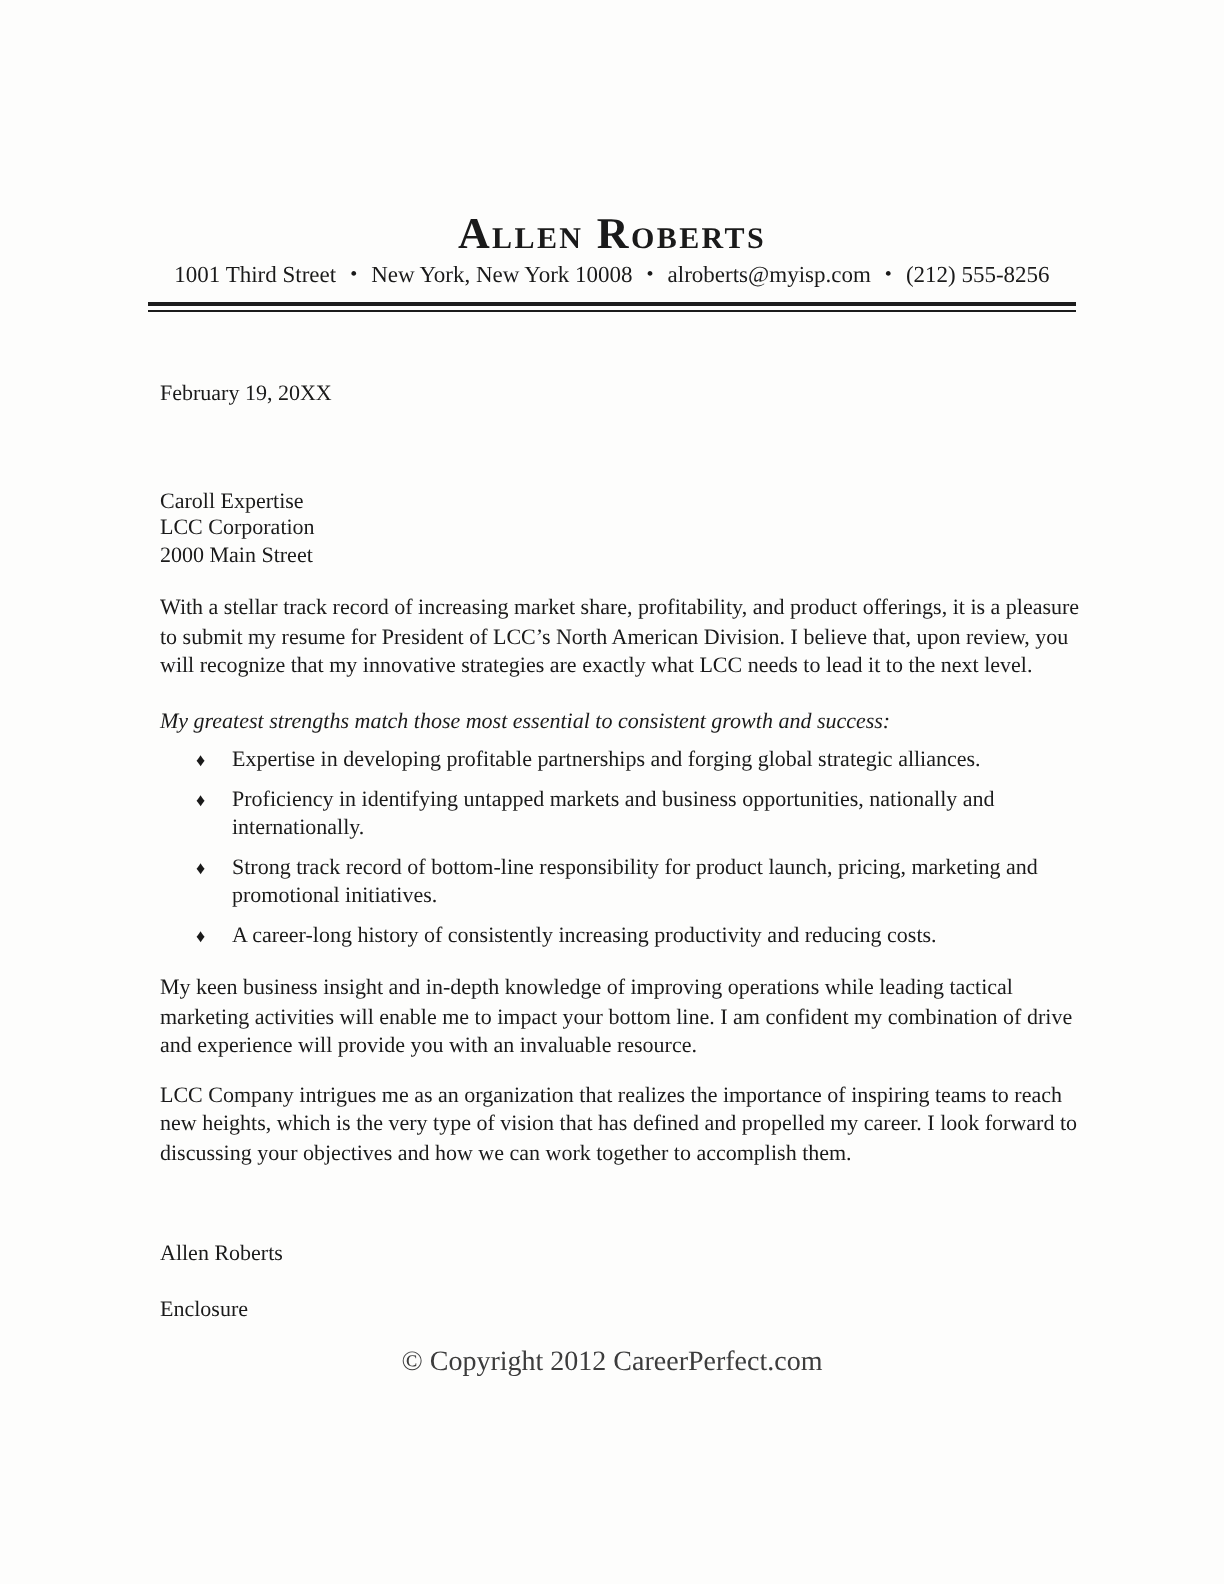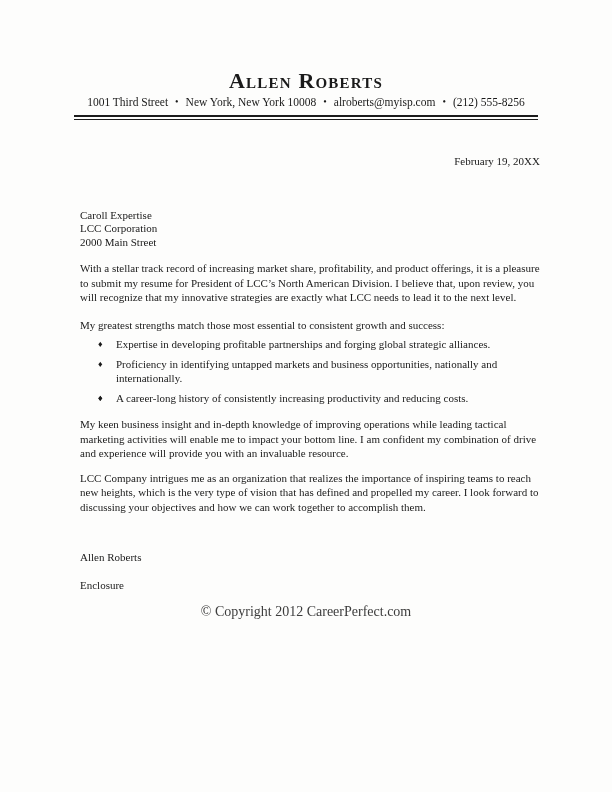--- a/index.html
+++ b/index.html
@@ -5,21 +5,21 @@
   html,body{margin:0;padding:0;background:#ffffff;}
   .page{
     position:relative;
     width:612px;height:792px;
     background:#fdfdfc;
     color:#1a1a1a;
     font-family:"Liberation Serif", serif;
     font-size:11px;
     line-height:14.5px;
     box-sizing:border-box;
-    padding-top:68px;
+    padding-top:104px;
     overflow:hidden;
   }
   .header{text-align:center;padding:0 74px;}
   .sender-name{
     margin:0;
     font-size:22px;
     line-height:25px;
     font-weight:bold;
     font-variant:small-caps;
     letter-spacing:1.2px;
@@ -32,25 +32,25 @@
   }
   .contact-line .sep{display:inline-block;margin:0 7px;font-size:10px;vertical-align:1px;}
   .header-rule{
     margin-top:6px;
     height:2px;
     border-top:2px solid #1c1c1c;
     border-bottom:1px solid #1c1c1c;
   }
   .body{padding:0 72px 0 80px;}
   .body p{margin:0;}
-  .date{margin-top:34px !important;text-align:right;}
+  .date{margin-top:34px !important;}
   .recipient{margin-top:40px;line-height:13.5px;}
   .salutation{margin-top:13px !important;}
   .para-opening{margin-top:12px !important;}
-  .strengths-intro{margin-top:13px !important;}
+  .strengths-intro{margin-top:13px !important;font-style:italic;}
   ul.bullets{list-style:none;margin:5px 0 0 0;padding:0;}
   ul.bullets li{
     margin:0 0 5px 0;
     padding-left:36px;
     position:relative;
   }
   ul.bullets .marker{
     position:absolute;left:18px;top:0;
     font-size:9px;
   }
@@ -98,20 +98,21 @@
       <li>
         <span class="marker">♦</span>
         <span>Expertise in developing profitable partnerships and forging global strategic alliances.</span>
       </li>
       <li>
         <span class="marker">♦</span>
         <span>Proficiency in identifying untapped markets and business opportunities, nationally and internationally.</span>
       </li>
       <li>
         <span class="marker">♦</span>
+        <span>Strong track record of bottom-line responsibility for product launch, pricing, marketing and promotional initiatives.</span>
       </li>
       <li>
         <span class="marker">♦</span>
         <span>A career-long history of consistently increasing productivity and reducing costs.</span>
       </li>
     </ul>
 
     <p class="para-insight">My keen business insight and in-depth knowledge of improving operations while leading tactical marketing activities will enable me to impact your bottom line. I am confident my combination of drive and experience will provide you with an invaluable resource.</p>
 
     <p class="para-closing">LCC Company intrigues me as an organization that realizes the importance of inspiring teams to reach new heights, which is the very type of vision that has defined and propelled my career. I look forward to discussing your objectives and how we can work together to accomplish them.</p>

